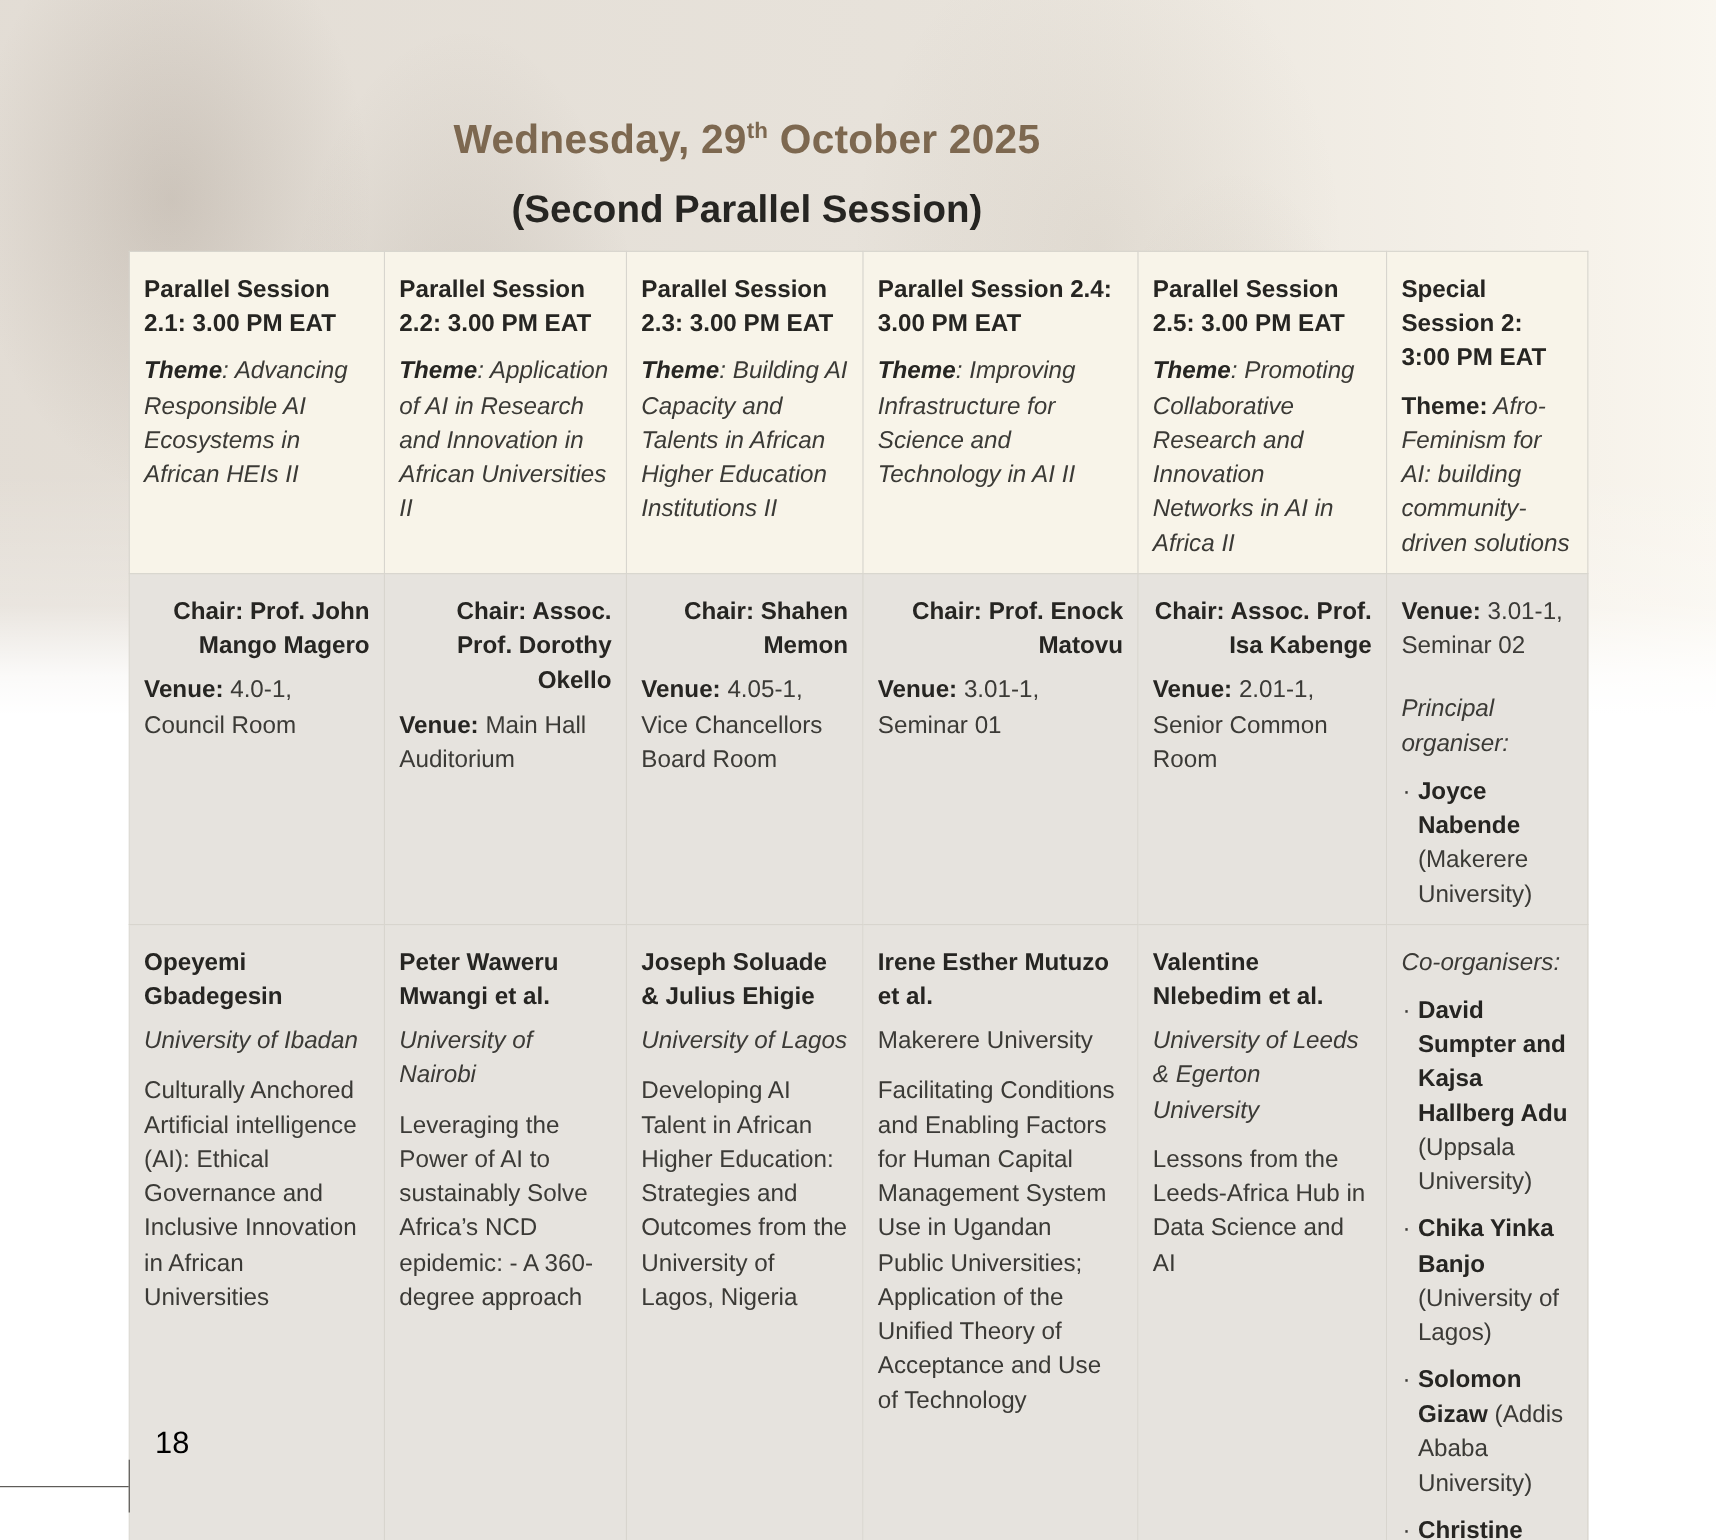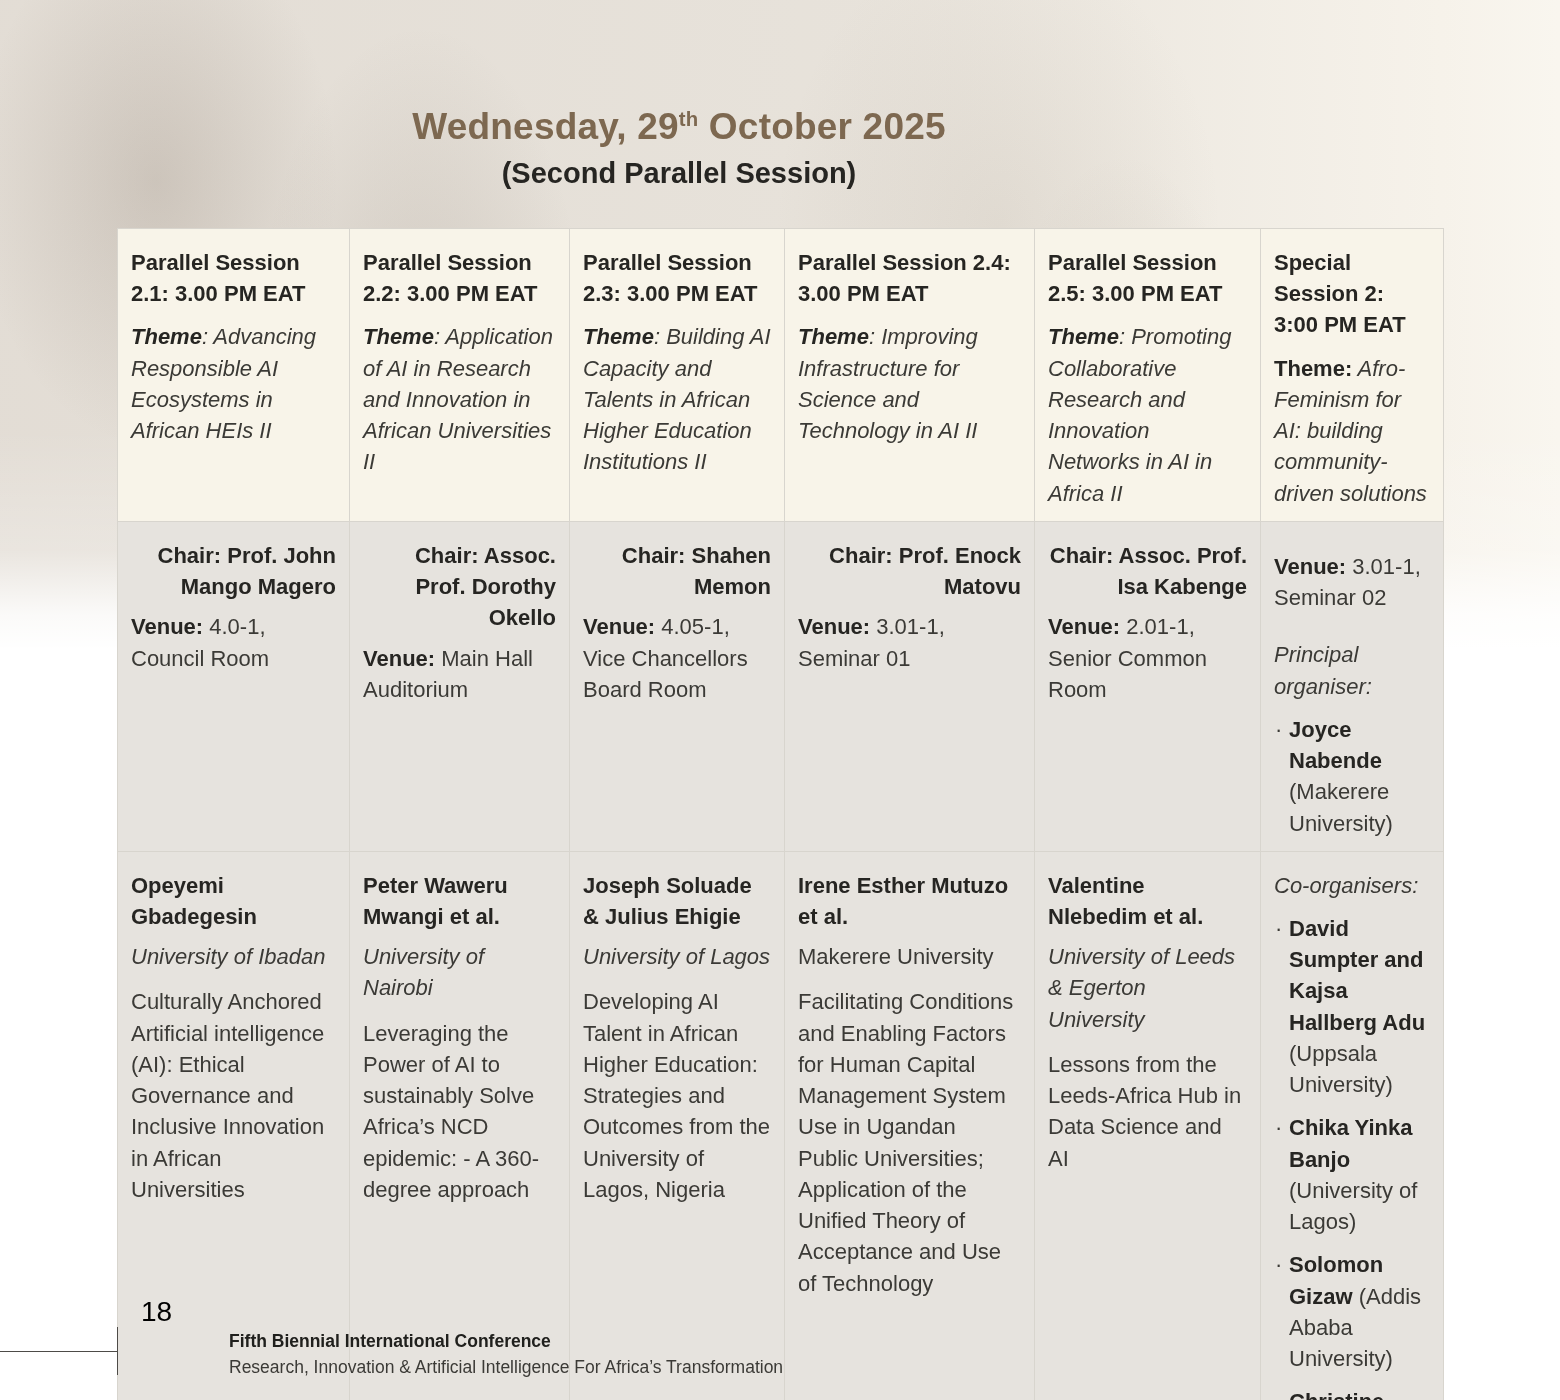--- a/index.html
+++ b/index.html
@@ -40,22 +40,22 @@
     text-align:center;z-index:3;
   }
   .heading .title{
     font-size:37px;font-weight:800;letter-spacing:0.2px;
     color:var(--accent-brown);
   }
   .heading .title sup{
     font-size:0.55em;vertical-align:super;line-height:0;
   }
   .heading .subtitle{
-    margin-top:9px;
-    font-size:29px;font-weight:700;color:var(--text-dark);
+    margin-top:23px;
+    font-size:35px;font-weight:700;color:var(--text-dark);
   }
   
   table.schedule{
     position:absolute;left:117px;top:228px;width:1326px;z-index:2;
     border-collapse:collapse;table-layout:fixed;
   }
   .schedule col.c1{width:232px}.schedule col.c2{width:220px}.schedule col.c3{width:215px}
   .schedule col.c4{width:250px}.schedule col.c5{width:226px}.schedule col.c6{width:183px}
   .schedule td{
     border:1px solid var(--table-border);
@@ -158,21 +158,21 @@
       </td>
       <td>
         <div class="chair-line">Chair: Prof. Enock Matovu</div>
         <div class="venue-line"><b>Venue: </b><span>3.01-1, Seminar 01</span></div>
       </td>
       <td>
         <div class="chair-line">Chair: Assoc. Prof. Isa Kabenge</div>
         <div class="venue-line"><b>Venue: </b><span>2.01-1, Senior Common Room</span></div>
       </td>
       <td>
-        <div class="venue-line" style="margin-top:11px"><b>Venue: </b><span>3.01-1, Seminar 02</span></div>
+        <div class="venue-line" style="margin-top:0"><b>Venue: </b><span>3.01-1, Seminar 02</span></div>
         <div class="org-label">Principal organiser:</div>
         <div class="org-item">
           <span class="bullet">·</span><b>Joyce Nabende</b> <span>(Makerere University)</span>
         </div>
       </td>
     </tr>
 
     <tr class="r-pres">
       <td>
         <div class="presenter">Opeyemi Gbadegesin</div>
@@ -214,18 +214,14 @@
           <span class="bullet">·</span><b>Christine Musanase</b> <span>(University of Rwanda)</span>
         </div>
       </td>
     </tr>
   </tbody>
     </table>
 
   <div class="footer-rule"></div>
   <div class="footer-tick"></div>
   <div class="page-number">18</div>
-  <div class="footer-text">
-    <div class="conf">Fifth Biennial International Conference</div>
-    <div class="tagline">Research, Innovation &amp; Artificial Intelligence For Africa’s Transformation</div>
-  </div>
 
 </div>
 
 </body></html>

